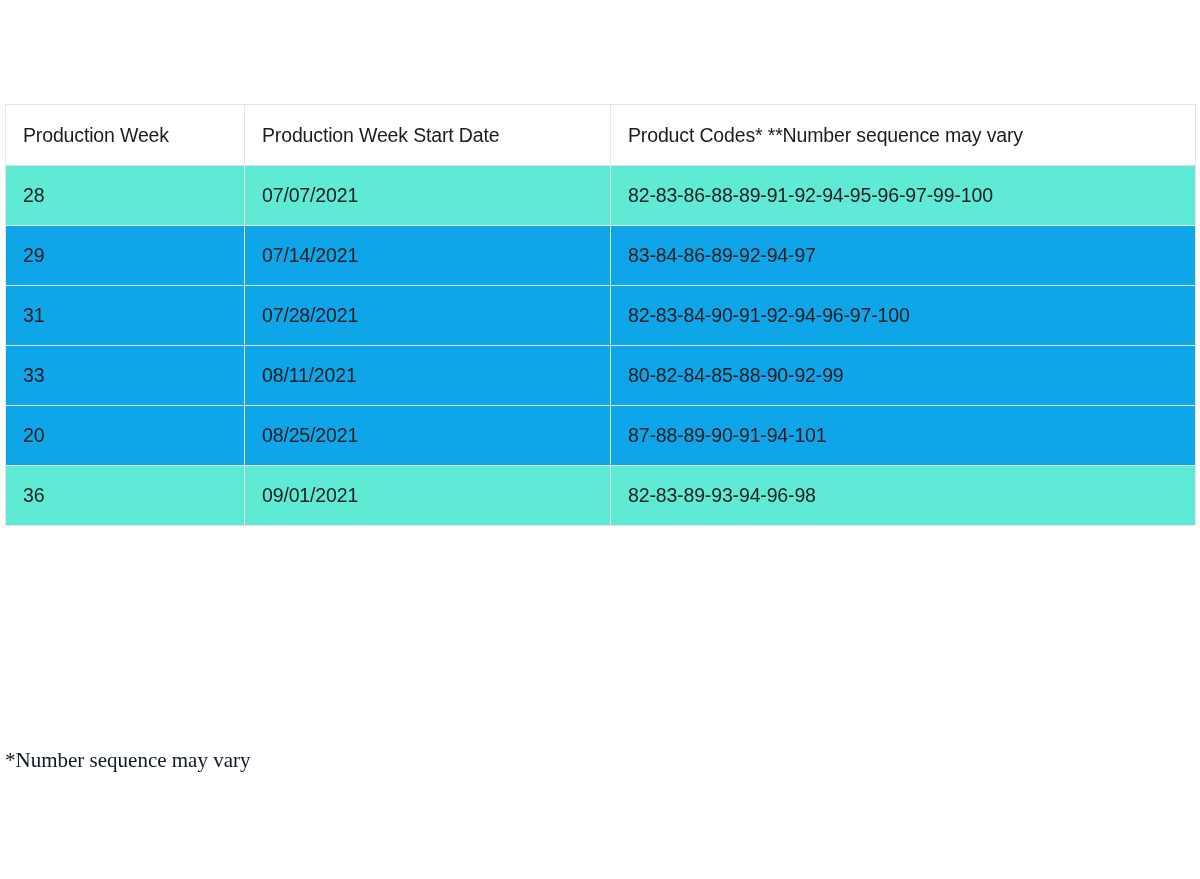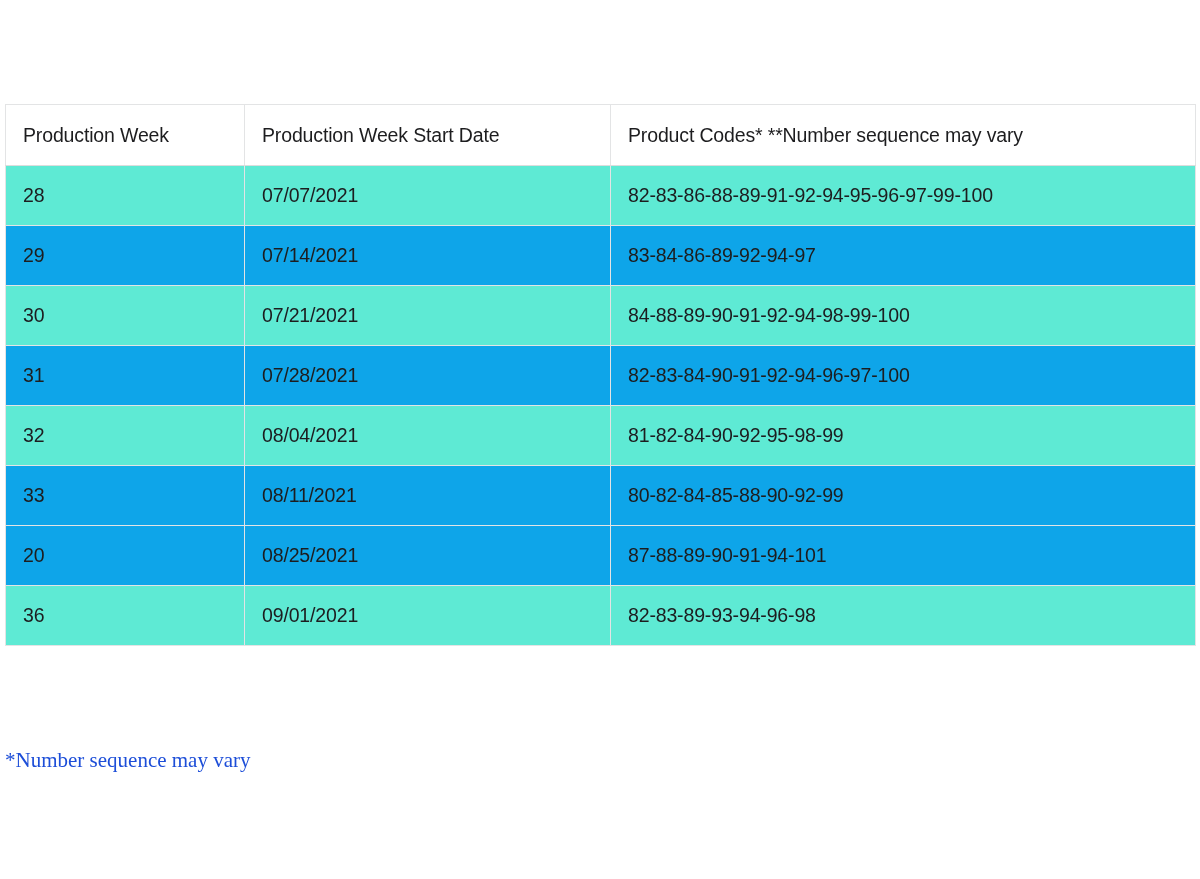--- a/index.html
+++ b/index.html
@@ -75,21 +75,21 @@
   }
 
   
   .footnote {
     position: absolute;
     left: 5px;
     top: 748px;
     font-family: "Liberation Serif", serif;
     font-size: 21px;
     line-height: 1.2;
-    color: #1d4ed8;
+    color: #0f172a;
     white-space: nowrap;
   }
 </style>
 </head>
 <body>
 
 <div class="page">
 
   <div class="table-wrap">
     <table class="data-table">
@@ -109,34 +109,24 @@
         <tr class="stripe">
           <td>28</td>
           <td>07/07/2021</td>
           <td>82-83-86-88-89-91-92-94-95-96-97-99-100</td>
         </tr>
         <tr>
           <td>29</td>
           <td>07/14/2021</td>
           <td>83-84-86-89-92-94-97</td>
         </tr>
-        <tr class="stripe">
-          <td>30</td>
-          <td>07/21/2021</td>
-          <td>84-88-89-90-91-92-94-98-99-100</td>
-        </tr>
         <tr>
           <td>31</td>
           <td>07/28/2021</td>
           <td>82-83-84-90-91-92-94-96-97-100</td>
-        </tr>
-        <tr class="stripe">
-          <td>32</td>
-          <td>08/04/2021</td>
-          <td>81-82-84-90-92-95-98-99</td>
         </tr>
         <tr>
           <td>33</td>
           <td>08/11/2021</td>
           <td>80-82-84-85-88-90-92-99</td>
         </tr>
         <tr>
           <td>20</td>
           <td>08/25/2021</td>
           <td>87-88-89-90-91-94-101</td>

